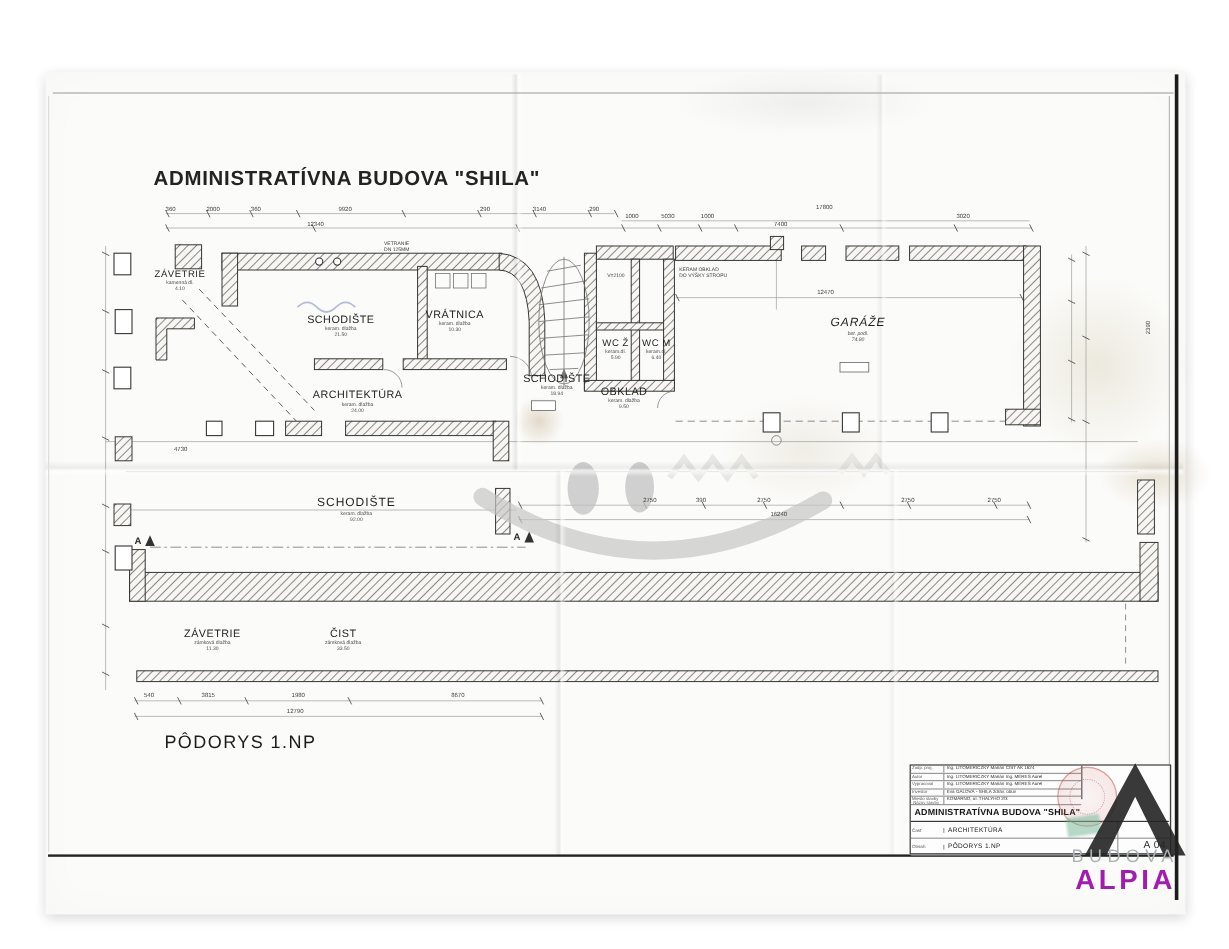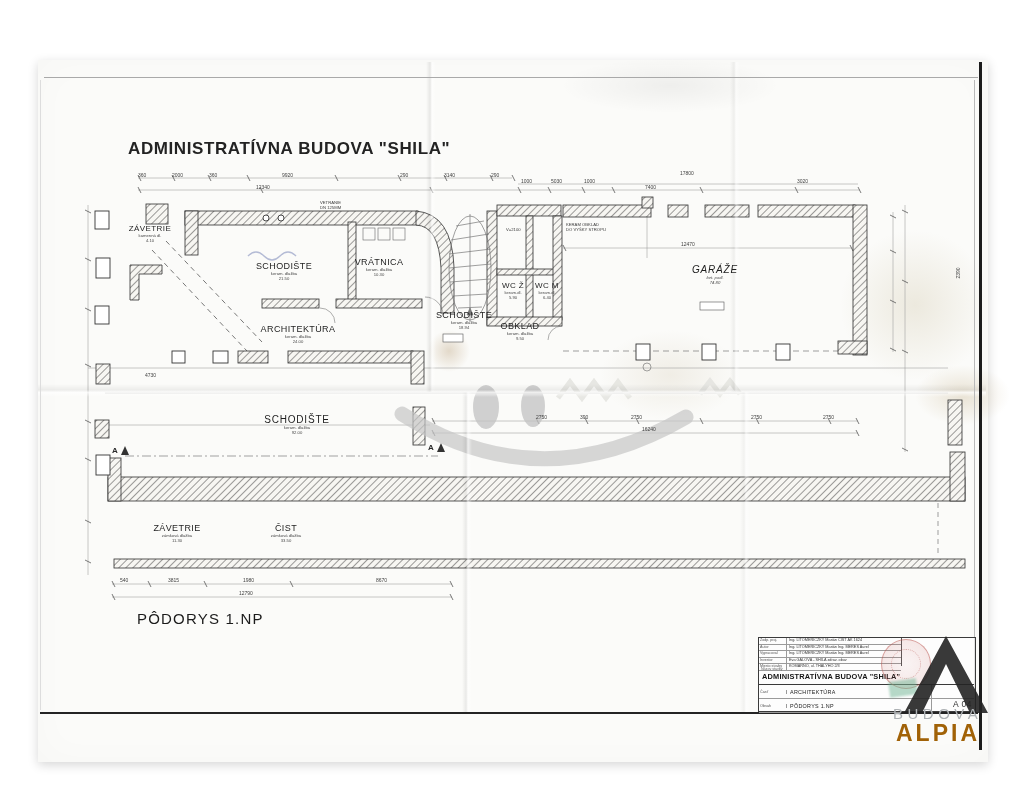--- a/index.html
+++ b/index.html
@@ -38,21 +38,21 @@
   .tb-grid{position:absolute;left:142px;top:46px;width:73px;height:26px;border-top:.8px solid #3a3a3a;}
   .tb-grid .gl{position:absolute;background:#9a9a9a;}
   .tb-no{position:absolute;right:3px;bottom:2px;font-size:8.5px;color:#2f2f2f;letter-spacing:.5px;}
   .stamp{position:absolute;left:881px;top:639px;width:48px;height:48px;border:1.6px solid rgba(185,85,80,.5);
          border-radius:50%;z-index:7;background:radial-gradient(closest-side,rgba(200,100,95,.06),rgba(200,100,95,.14));}
   .stamp::before{content:"";position:absolute;left:9px;top:9px;right:9px;bottom:9px;border:1px dotted rgba(185,85,80,.45);border-radius:50%;}
   .stampgreen{position:absolute;left:889px;top:680px;width:28px;height:16px;background:rgba(110,180,145,.5);
               filter:blur(1px);transform:rotate(-8deg);z-index:7;}
   svg.logo{position:absolute;left:0;top:0;z-index:8;}
   .wm1{position:absolute;left:893px;top:705px;font-size:15px;letter-spacing:4.5px;color:#adb1b4;z-index:8;}
-  .wm2{position:absolute;left:896px;top:720px;font-size:23px;font-weight:bold;letter-spacing:3px;color:#a16207;z-index:8;}
+  .wm2{position:absolute;left:896px;top:720px;font-size:23px;font-weight:bold;letter-spacing:3px;color:#a21caf;z-index:8;}
 </style>
 </head>
 <body>
 
 <div class="stage">
 
   <div class="paper"></div>
 
   <div class="stain" style="left:840px;top:230px;width:150px;height:150px;background:radial-gradient(closest-side,rgba(205,195,165,.32),rgba(205,195,165,0));"></div>
   <div class="stain" style="left:915px;top:365px;width:95px;height:60px;background:radial-gradient(closest-side,rgba(190,168,125,.3),rgba(190,168,125,0));"></div>

